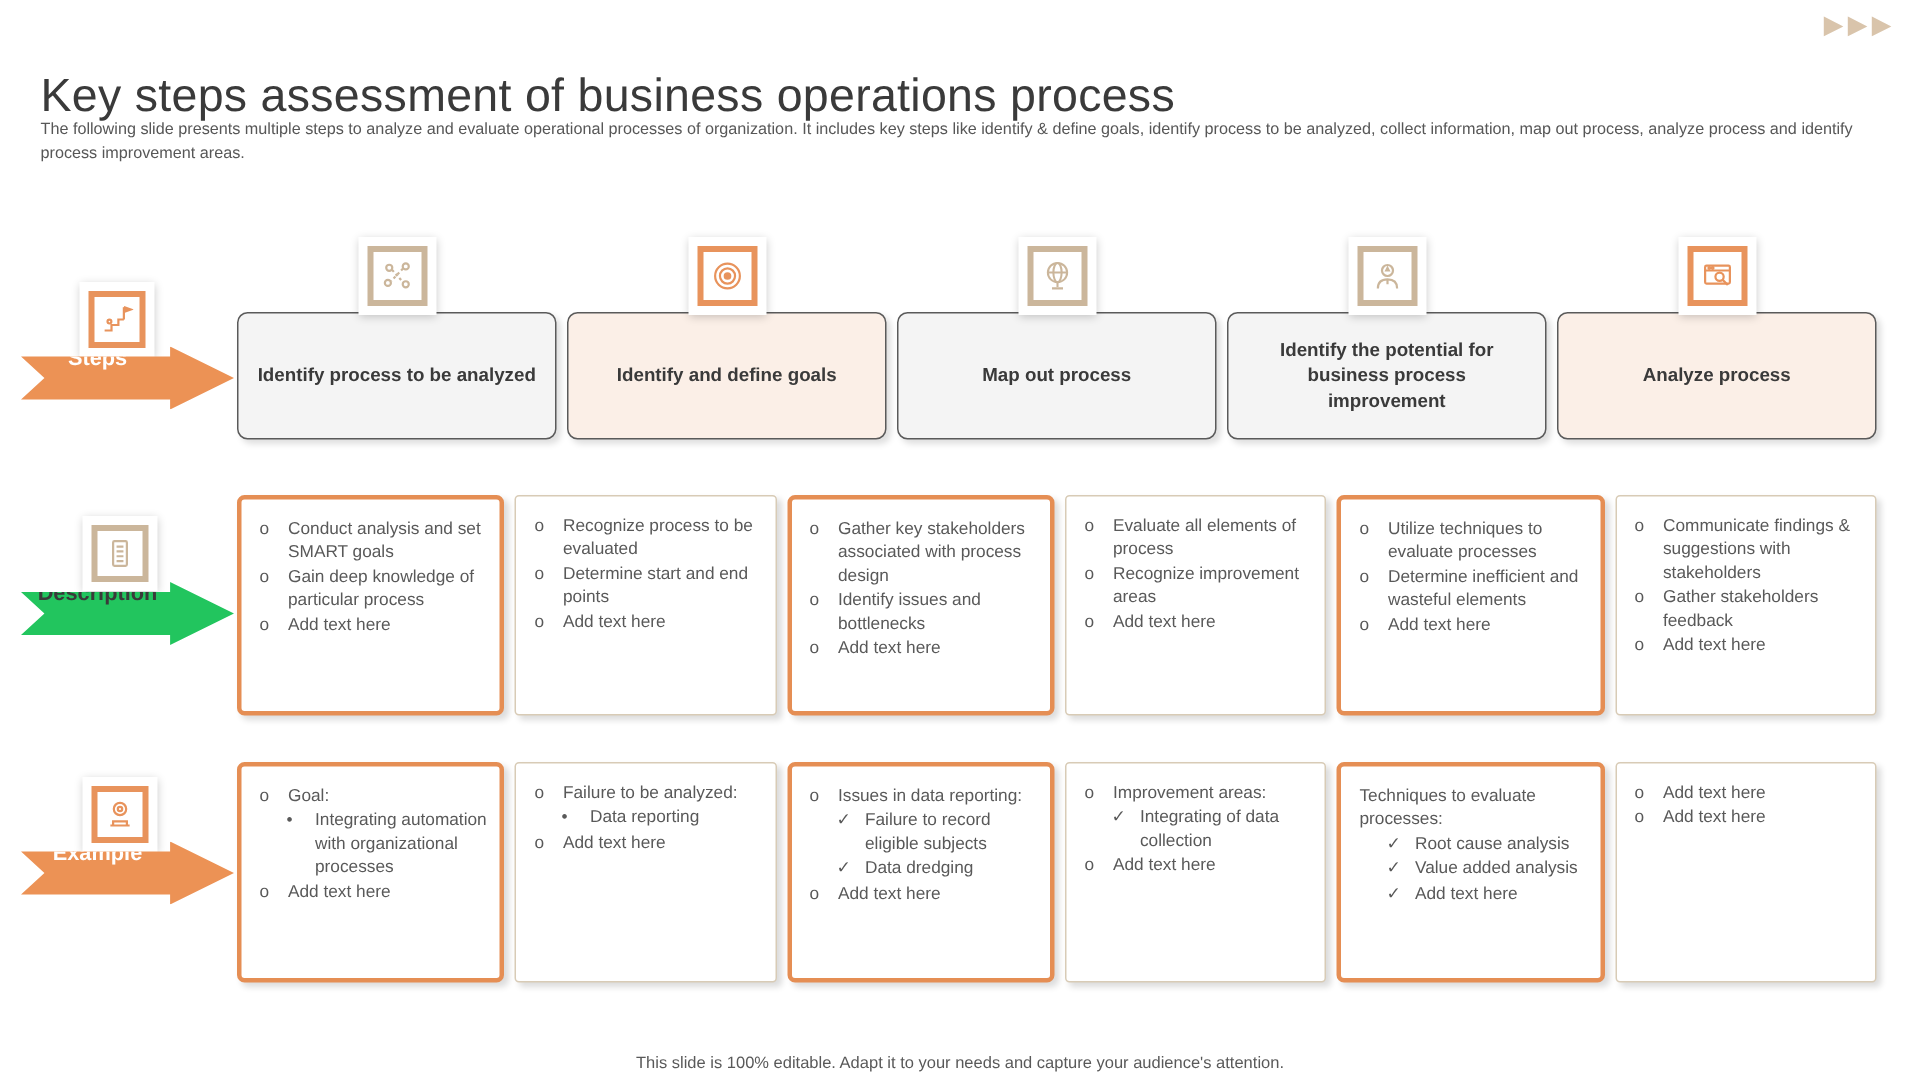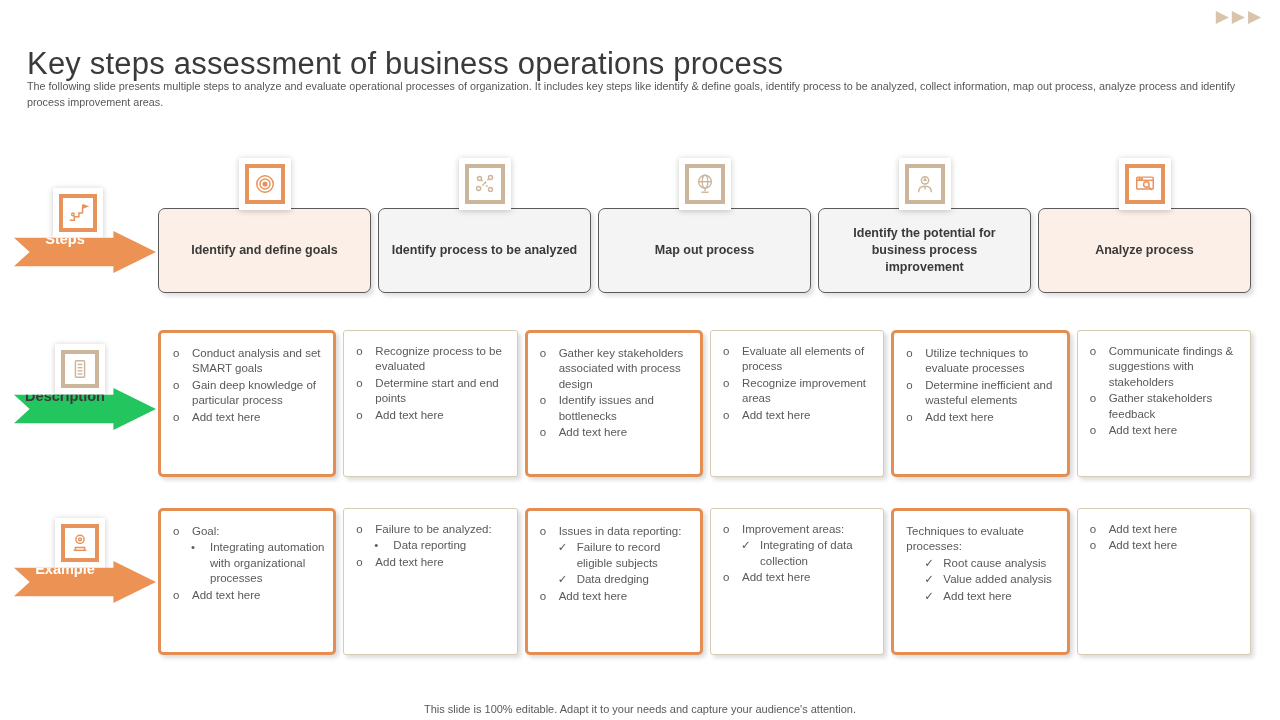--- a/index.html
+++ b/index.html
@@ -109,47 +109,47 @@
         <path d="M5 20 h14"></path>
         <path d="M7 20 v-3 h10 v3"></path>
       </svg>
     </div>
   </div>
   <div class="row-arrow arrow-orange" id="example-arrow">
     <span>Example</span>
   </div>
 
   <div class="cells" id="steps-cells">
-      <div class="step-cell orange">
-        <div class="step-icon">
-          <div class="icon-frame orange-c">
-            <svg width="22" height="22" viewBox="0 0 24 24" fill="none" stroke="currentColor" stroke-width="1.6">
-              <circle cx="12" cy="12" r="9"></circle>
-              <circle cx="12" cy="12" r="5.5"></circle>
-              <circle cx="12" cy="12" r="2" fill="currentColor"></circle>
-            </svg>
-          </div>
-        </div>
-        <div class="step-box">Identify and define goals</div>
-      </div>
       <div class="step-cell tan">
         <div class="step-icon">
           <div class="icon-frame tan-c">
             <svg width="22" height="22" viewBox="0 0 24 24" fill="none" stroke="currentColor" stroke-width="1.6">
               <circle cx="6" cy="6" r="2.2"></circle>
               <circle cx="18" cy="5" r="2.2"></circle>
               <circle cx="5" cy="17" r="2.2"></circle>
               <circle cx="18" cy="18" r="2.2"></circle>
               <path d="M8 7.5 L16 16.5" stroke-dasharray="2 2"></path>
               <path d="M16 6.5 L7.5 15.5" stroke-dasharray="2 2"></path>
             </svg>
           </div>
         </div>
         <div class="step-box">Identify process to be analyzed</div>
       </div>
+      <div class="step-cell orange">
+        <div class="step-icon">
+          <div class="icon-frame orange-c">
+            <svg width="22" height="22" viewBox="0 0 24 24" fill="none" stroke="currentColor" stroke-width="1.6">
+              <circle cx="12" cy="12" r="9"></circle>
+              <circle cx="12" cy="12" r="5.5"></circle>
+              <circle cx="12" cy="12" r="2" fill="currentColor"></circle>
+            </svg>
+          </div>
+        </div>
+        <div class="step-box">Identify and define goals</div>
+      </div>
       <div class="step-cell tan">
         <div class="step-icon">
           <div class="icon-frame tan-c">
             <svg width="22" height="22" viewBox="0 0 24 24" fill="none" stroke="currentColor" stroke-width="1.5">
               <circle cx="12" cy="9.5" r="7"></circle>
               <ellipse cx="12" cy="9.5" rx="3" ry="7"></ellipse>
               <line x1="5" y1="9.5" x2="19" y2="9.5"></line>
               <line x1="12" y1="16.5" x2="12" y2="20"></line>
               <line x1="8" y1="21" x2="16" y2="21"></line>
             </svg>

